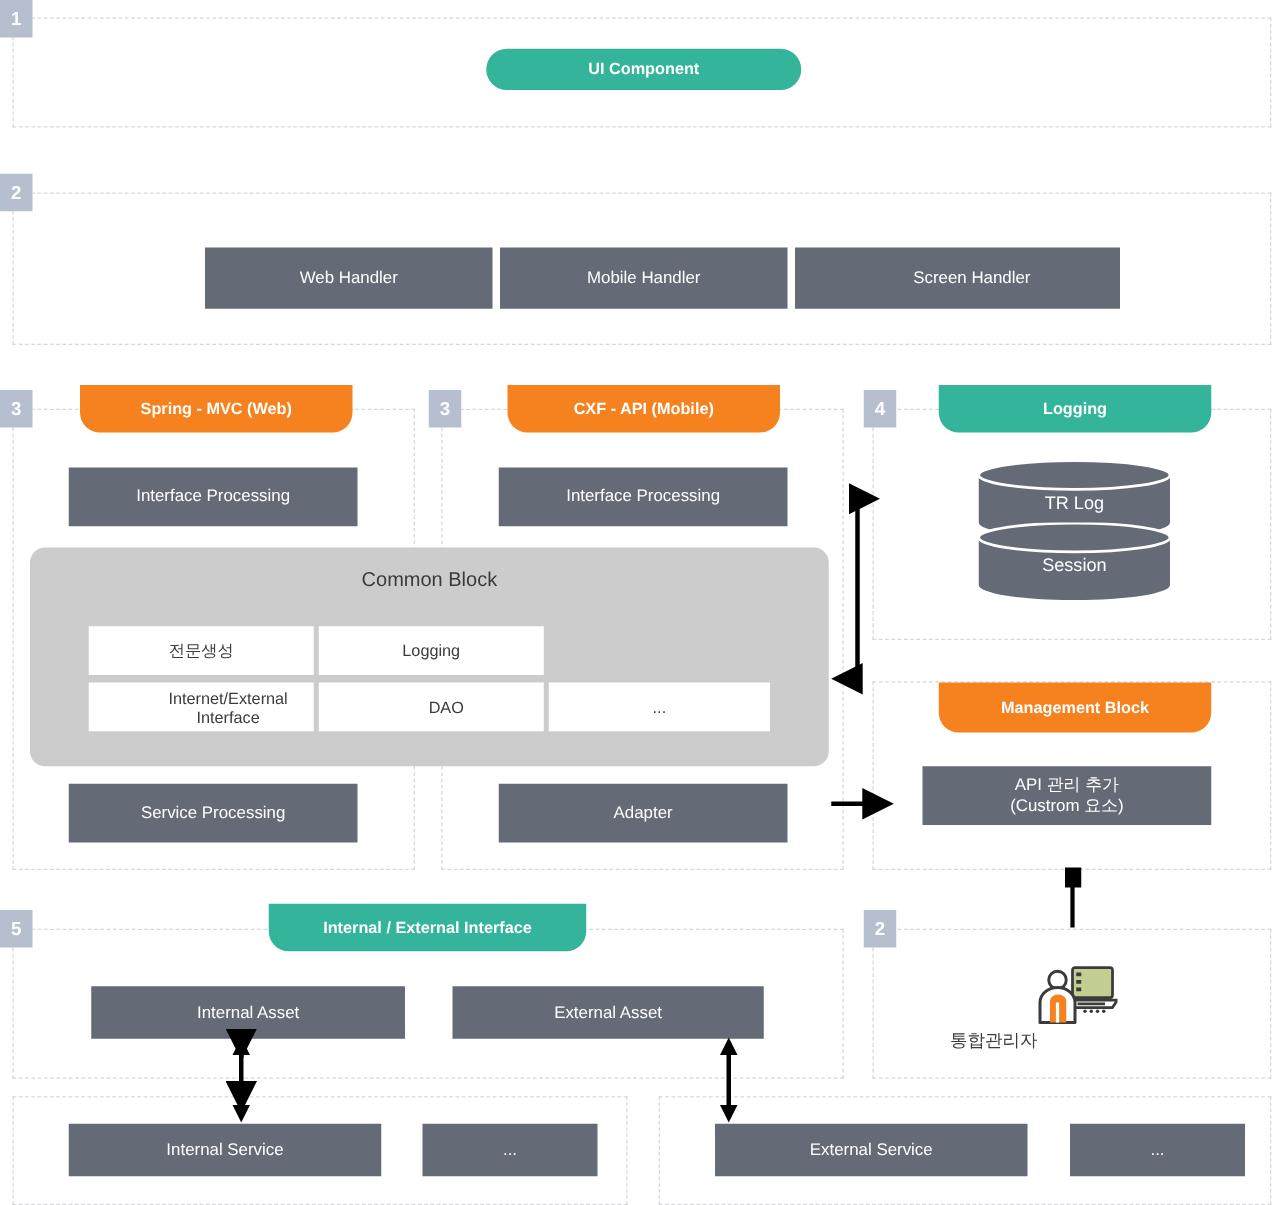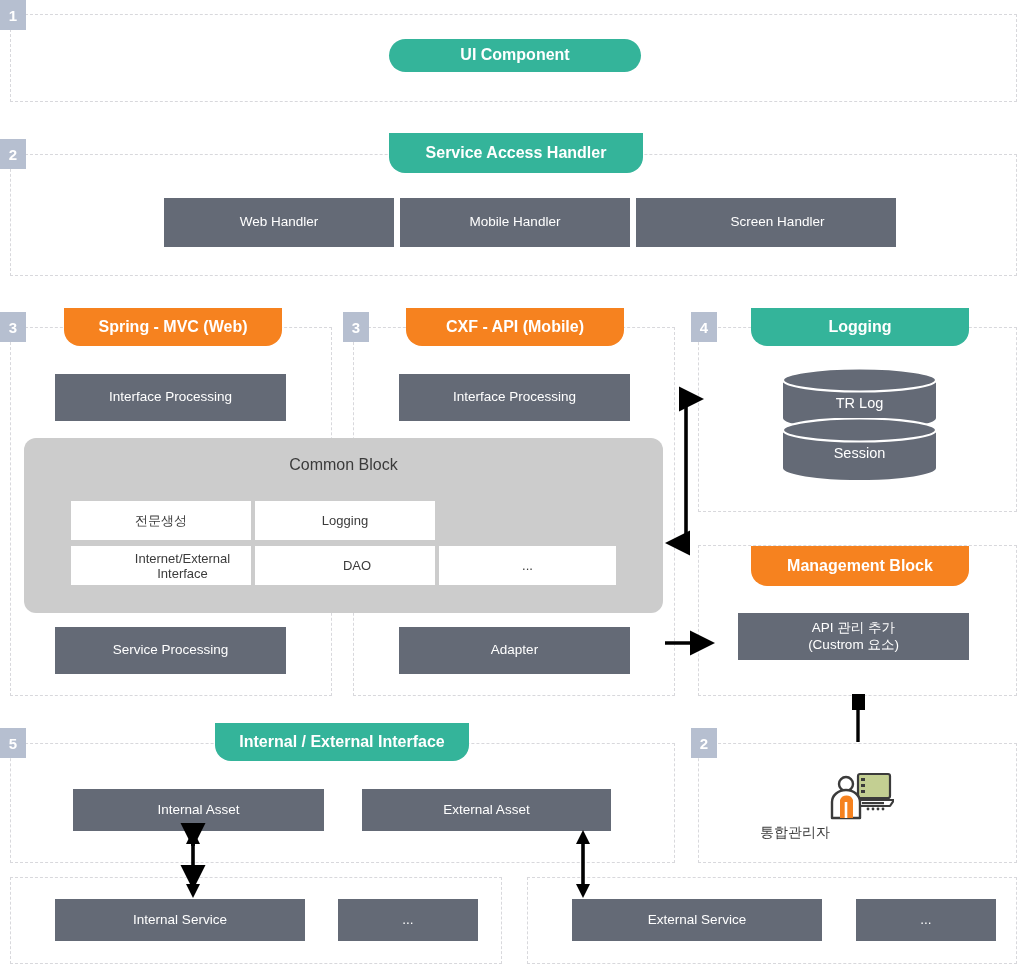--- a/index.html
+++ b/index.html
@@ -29,21 +29,21 @@
     z-index:40;
     letter-spacing:0;
   }
 
   
   .tab{
     position:absolute;
     display:flex;align-items:center;justify-content:center;
     color:#ffffff;
     border-radius:0 0 16px 16px;
-    font-size:16px;
+    font-size:13px;
     font-weight:600;
     z-index:30;
     box-sizing:border-box;
     text-align:center;
     line-height:1.15;
   }
   .tab.teal{background:#34b49a;}
   .tab.orange{background:#f6821f;}
   .tab.pill{border-radius:22px;}
 
@@ -106,21 +106,20 @@
 <body>
 
 <div class="canvas">
 
   <div class="section" style="left:10px;top:14px;width:1007px;height:88px;"></div>
   <div class="badge" style="left:0px;top:0px;">1</div>
   <div class="tab teal pill" style="left:389px;top:39px;width:252px;height:33px;">UI Component</div>
 
   <div class="section" style="left:10px;top:154px;width:1007px;height:122px;"></div>
   <div class="badge" style="left:0px;top:139px;">2</div>
-  <div class="tab teal" style="left:389px;top:133px;width:254px;height:40px;">Service Access Handler</div>
 
   <div class="gbox" style="left:164px;top:198px;width:230px;height:49px;">Web Handler</div>
   <div class="gbox" style="left:400px;top:198px;width:230px;height:49px;">Mobile Handler</div>
   <div class="gbox" style="left:636px;top:198px;width:260px;height:49px;padding-left:23px;">Screen Handler</div>
 
   <div class="section" style="left:10px;top:327px;width:322px;height:369px;"></div>
   <div class="badge" style="left:0px;top:312px;">3</div>
   <div class="tab orange" style="left:64px;top:308px;width:218px;height:38px;">Spring - MVC (Web)</div>
   <div class="gbox" style="left:55px;top:374px;width:231px;height:47px;">Interface Processing</div>
   <div class="gbox" style="left:55px;top:627px;width:231px;height:47px;">Service Processing</div>

